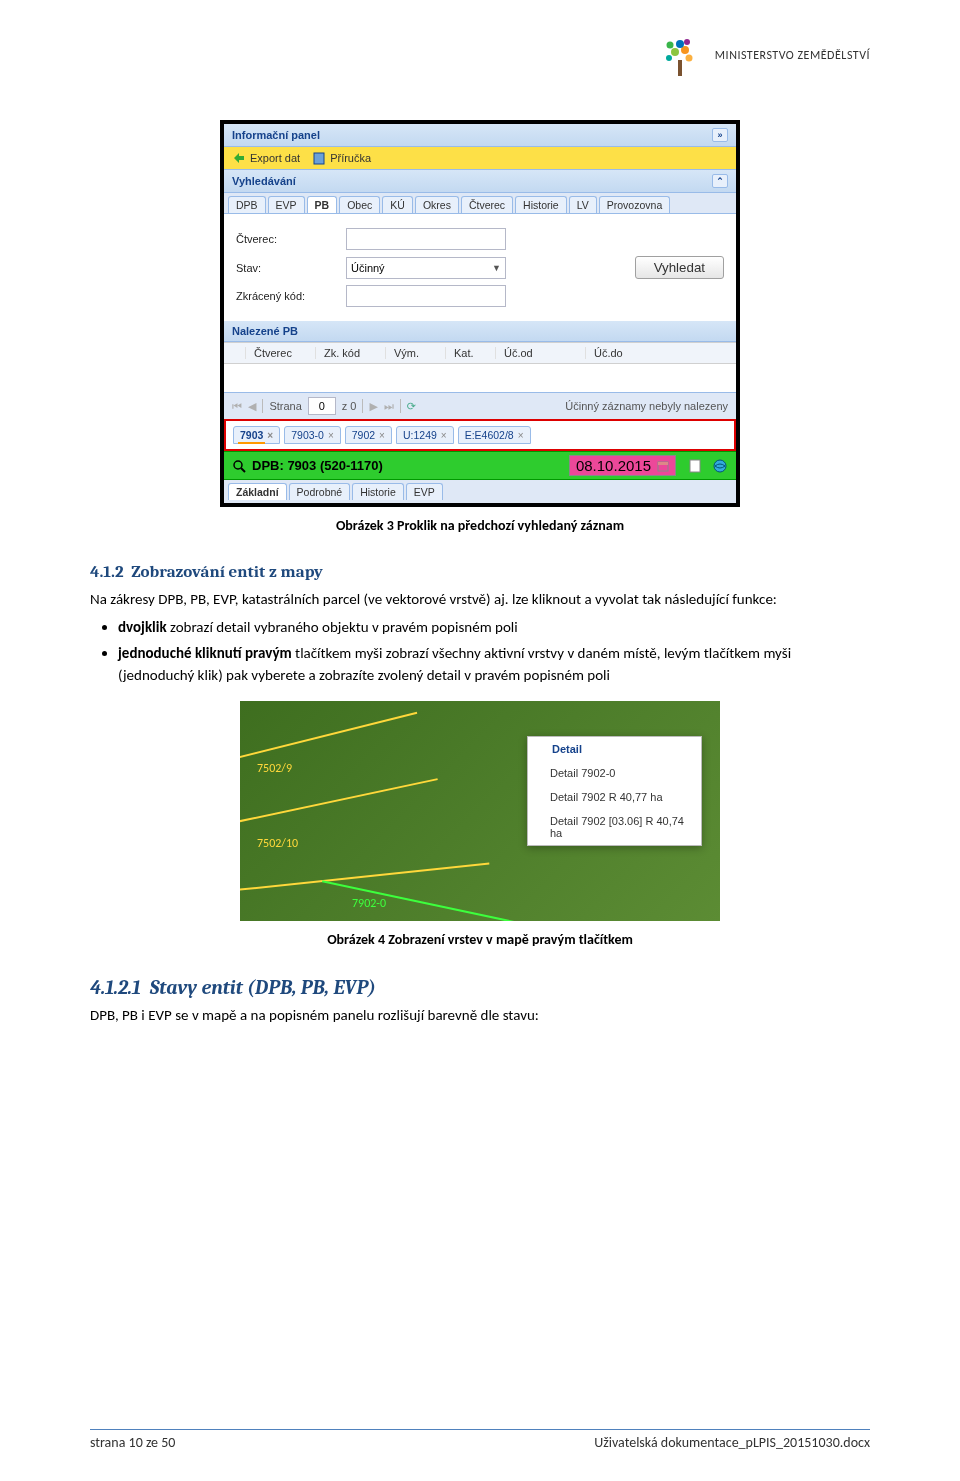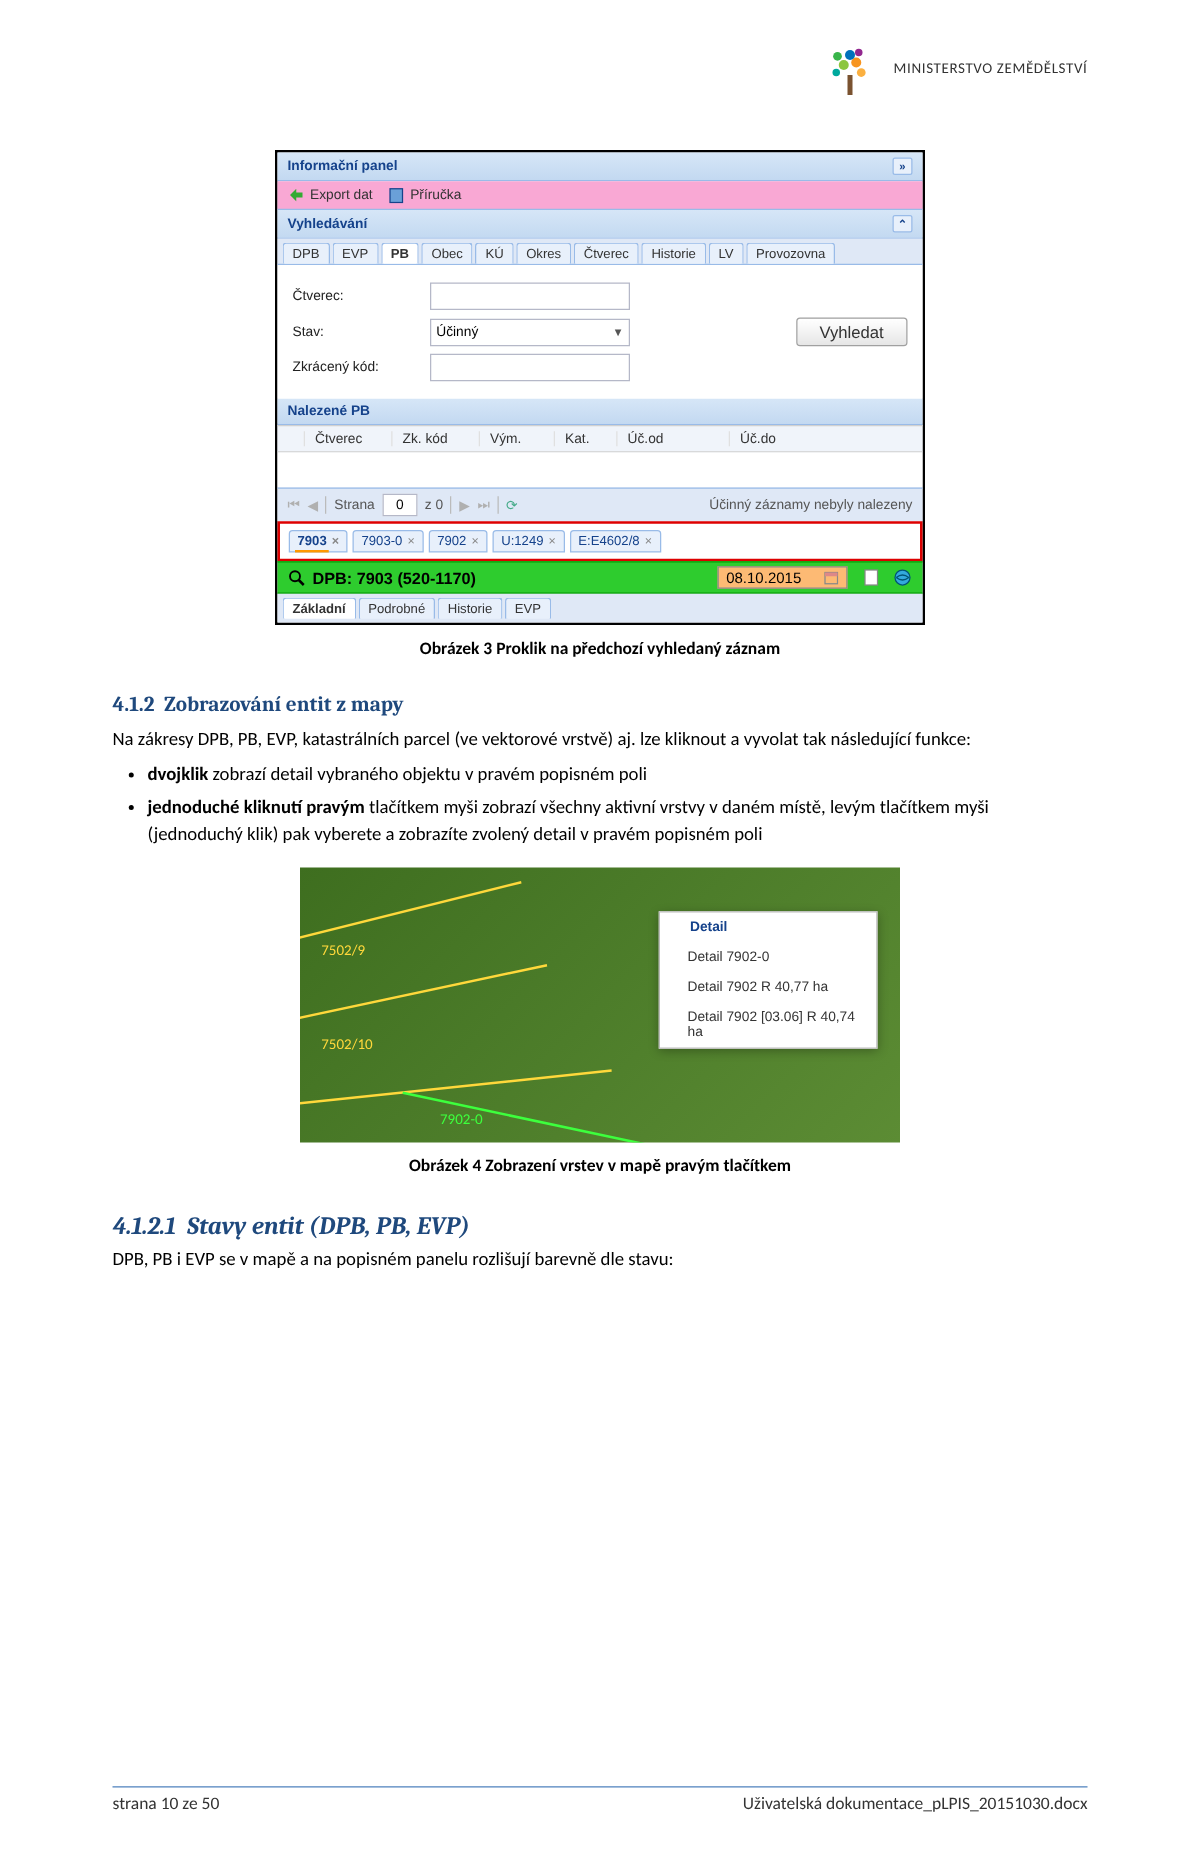--- a/index.html
+++ b/index.html
@@ -31,21 +31,21 @@
     position: absolute;
     top: 120px;
     left: 90px;
     right: 90px;
   }
 
   
   .screenshot {
     width: 520px;
     margin: 0 auto 10px auto;
-    border: 2px solid #000000;
+    border: 4px solid #000000;
     font-family: Tahoma, Arial, sans-serif;
     font-size: 11px;
     background: #fff;
   }
   .panel-header {
     background: linear-gradient(#d6e6f7, #c3d9f1);
     color: #15428b;
     font-weight: bold;
     padding: 4px 8px;
     border-bottom: 1px solid #99bbe8;
@@ -58,21 +58,21 @@
     border: 1px solid #99bbe8;
     background: #e8f0fb;
     border-radius: 2px;
     display: flex;
     align-items: center;
     justify-content: center;
     font-size: 9px;
     color: #15428b;
   }
   .toolbar {
-    background: #f9a8d4;
+    background: #fde047;
     padding: 4px 8px;
     display: flex;
     gap: 12px;
     border-bottom: 1px solid #99bbe8;
   }
   .toolbar-item {
     display: flex;
     align-items: center;
     gap: 4px;
     color: #333;
@@ -194,27 +194,27 @@
     padding: 3px 8px;
     display: flex;
     align-items: center;
     gap: 6px;
     border-top: 1px solid #090;
     border-bottom: 1px solid #090;
   }
   .dpb-title { font-weight: bold; color: #000; font-size: 13px; }
   .date-chip {
     margin-left: auto;
-    background: #fdba74;
+    background: #ec4899;
     border: 1px solid #888;
     padding: 1px 6px;
-    font-size: 12px;
-    display: flex;
-    align-items: center;
-    gap: 18px;
+    font-size: 15px;
+    display: flex;
+    align-items: center;
+    gap: 6px;
   }
   .bottom-tabs {
     background: #dfe8f6;
     padding: 3px 4px 3px 4px;
     display: flex;
     gap: 2px;
   }
 
   .caption {
     text-align: center;

